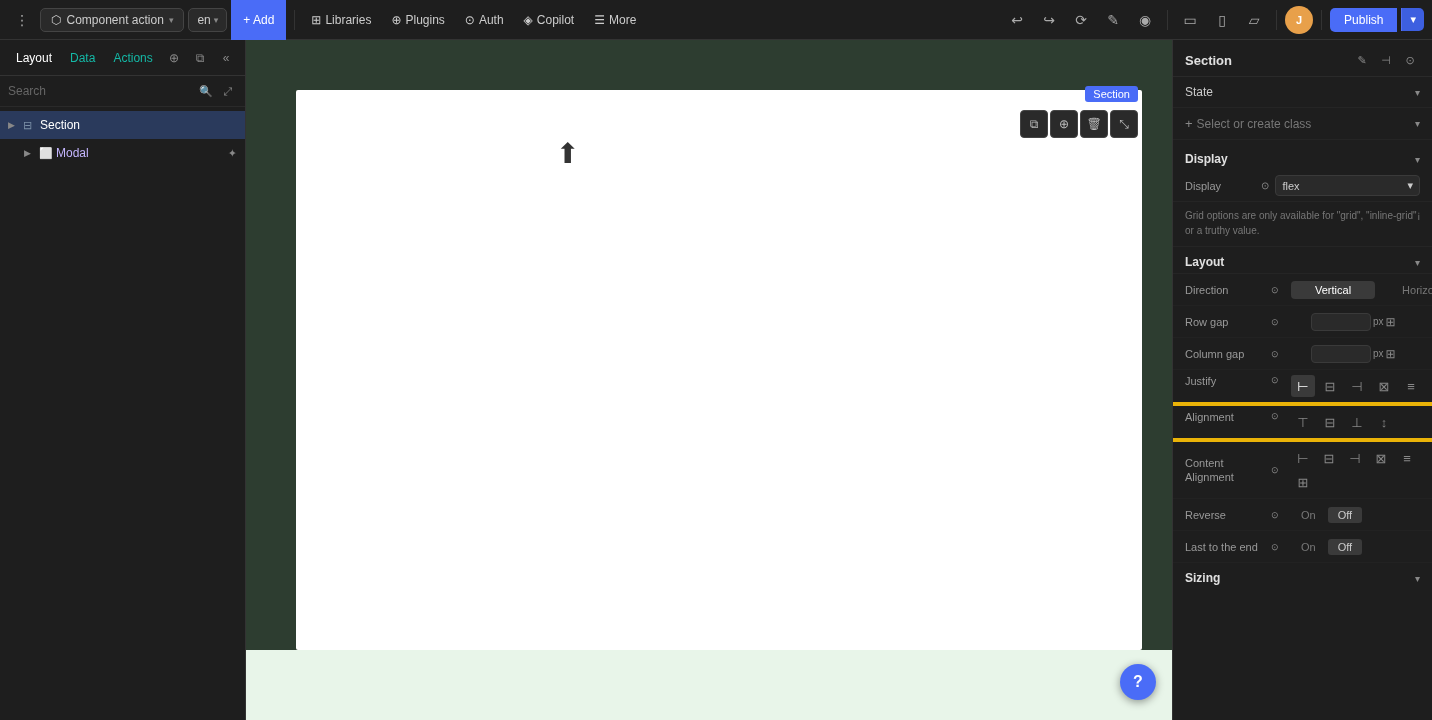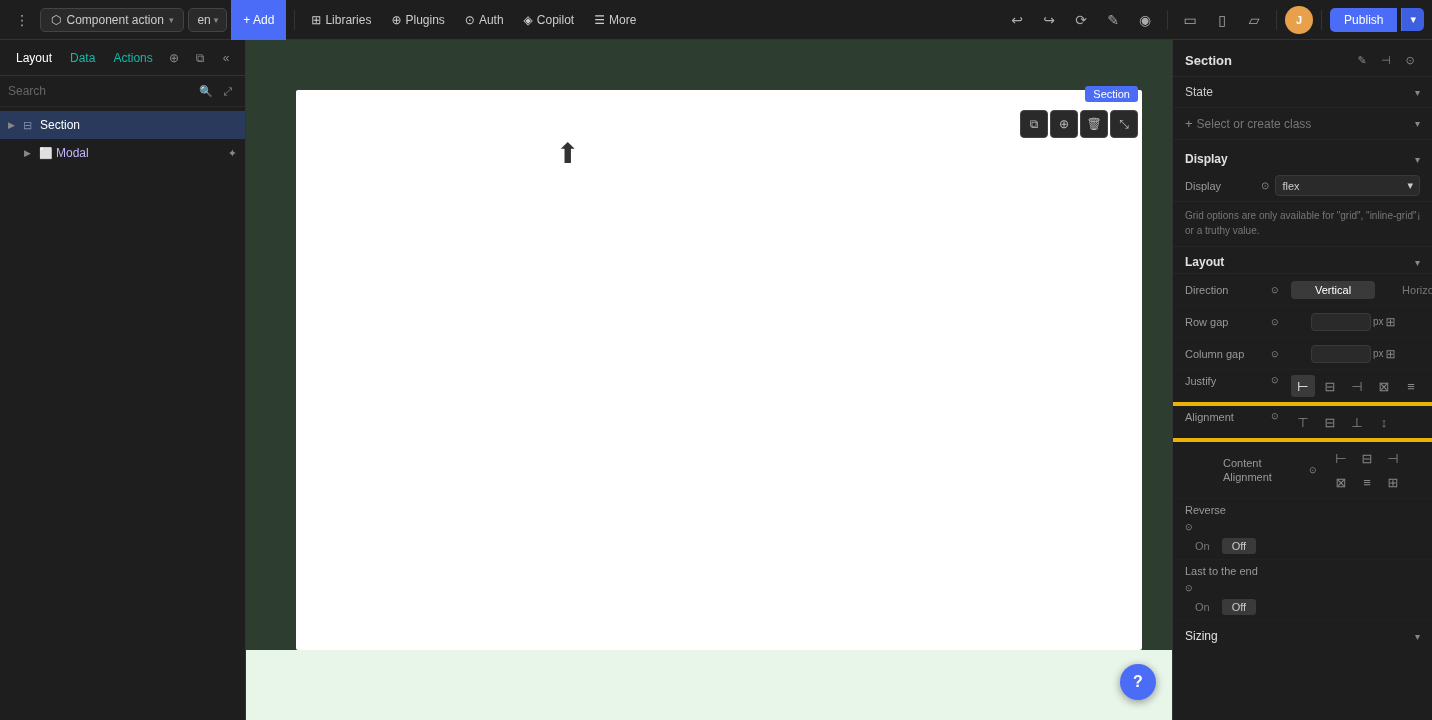--- a/index.html
+++ b/index.html
@@ -278,44 +278,44 @@
     }
     .justify-icons { display: flex; gap: 3px; }
     .justify-icon-btn {
       width: 24px; height: 22px; display: flex; align-items: center; justify-content: center;
       border-radius: 3px; cursor: pointer; color: #888; font-size: 13px;
       border: none; background: transparent;
     }
     .justify-icon-btn.active { background: #3a3a3a; color: #fff; }
 
     .on-off-row {
-      display: flex; padding: 5px 12px; gap: 6px;
-      border-bottom: 1px solid #222; min-height: 32px; flex-direction: column;
+      display: flex; align-items: center; padding: 5px 12px; gap: 6px;
+      border-bottom: 1px solid #222; min-height: 32px;
     }
     .on-off-label { font-size: 11px; color: #999; width: 80px; flex-shrink: 0; }
     .on-off-controls { display: flex; gap: 2px; }
     .on-off-btn {
       padding: 2px 10px; border-radius: 3px; font-size: 11px; cursor: pointer;
       border: none;
     }
     .on-off-btn.on { background: transparent; color: #777; }
     .on-off-btn.off { background: #3a3a3a; color: #ccc; }
 
     .content-align-row {
       display: flex; align-items: center; padding: 5px 12px; gap: 6px;
       border-bottom: 1px solid #222;
     }
-    .content-align-label { font-size: 11px; color: #999; width: 80px; flex-shrink: 0; line-height: 1.3; margin-left: 38px; }
+    .content-align-label { font-size: 11px; color: #999; width: 80px; flex-shrink: 0; line-height: 1.3; }
     .content-icons { display: flex; gap: 2px; flex-wrap: wrap; }
 
     .sizing-header {
       display: flex; align-items: center; justify-content: space-between;
       padding: 8px 12px 4px;
     }
-    .sizing-title { font-size: 12px; font-weight: 400; color: #e0e0e0; text-align: center; }
+    .sizing-title { font-size: 12px; font-weight: 700; color: #e0e0e0; text-align: center; }
 
     
     .help-btn {
       position: fixed;
       bottom: 20px;
       right: 276px;
       width: 36px; height: 36px;
       background: #4a6cf7; border-radius: 50%;
       display: flex; align-items: center; justify-content: center;
       cursor: pointer; color: white; font-size: 16px; font-weight: bold;

